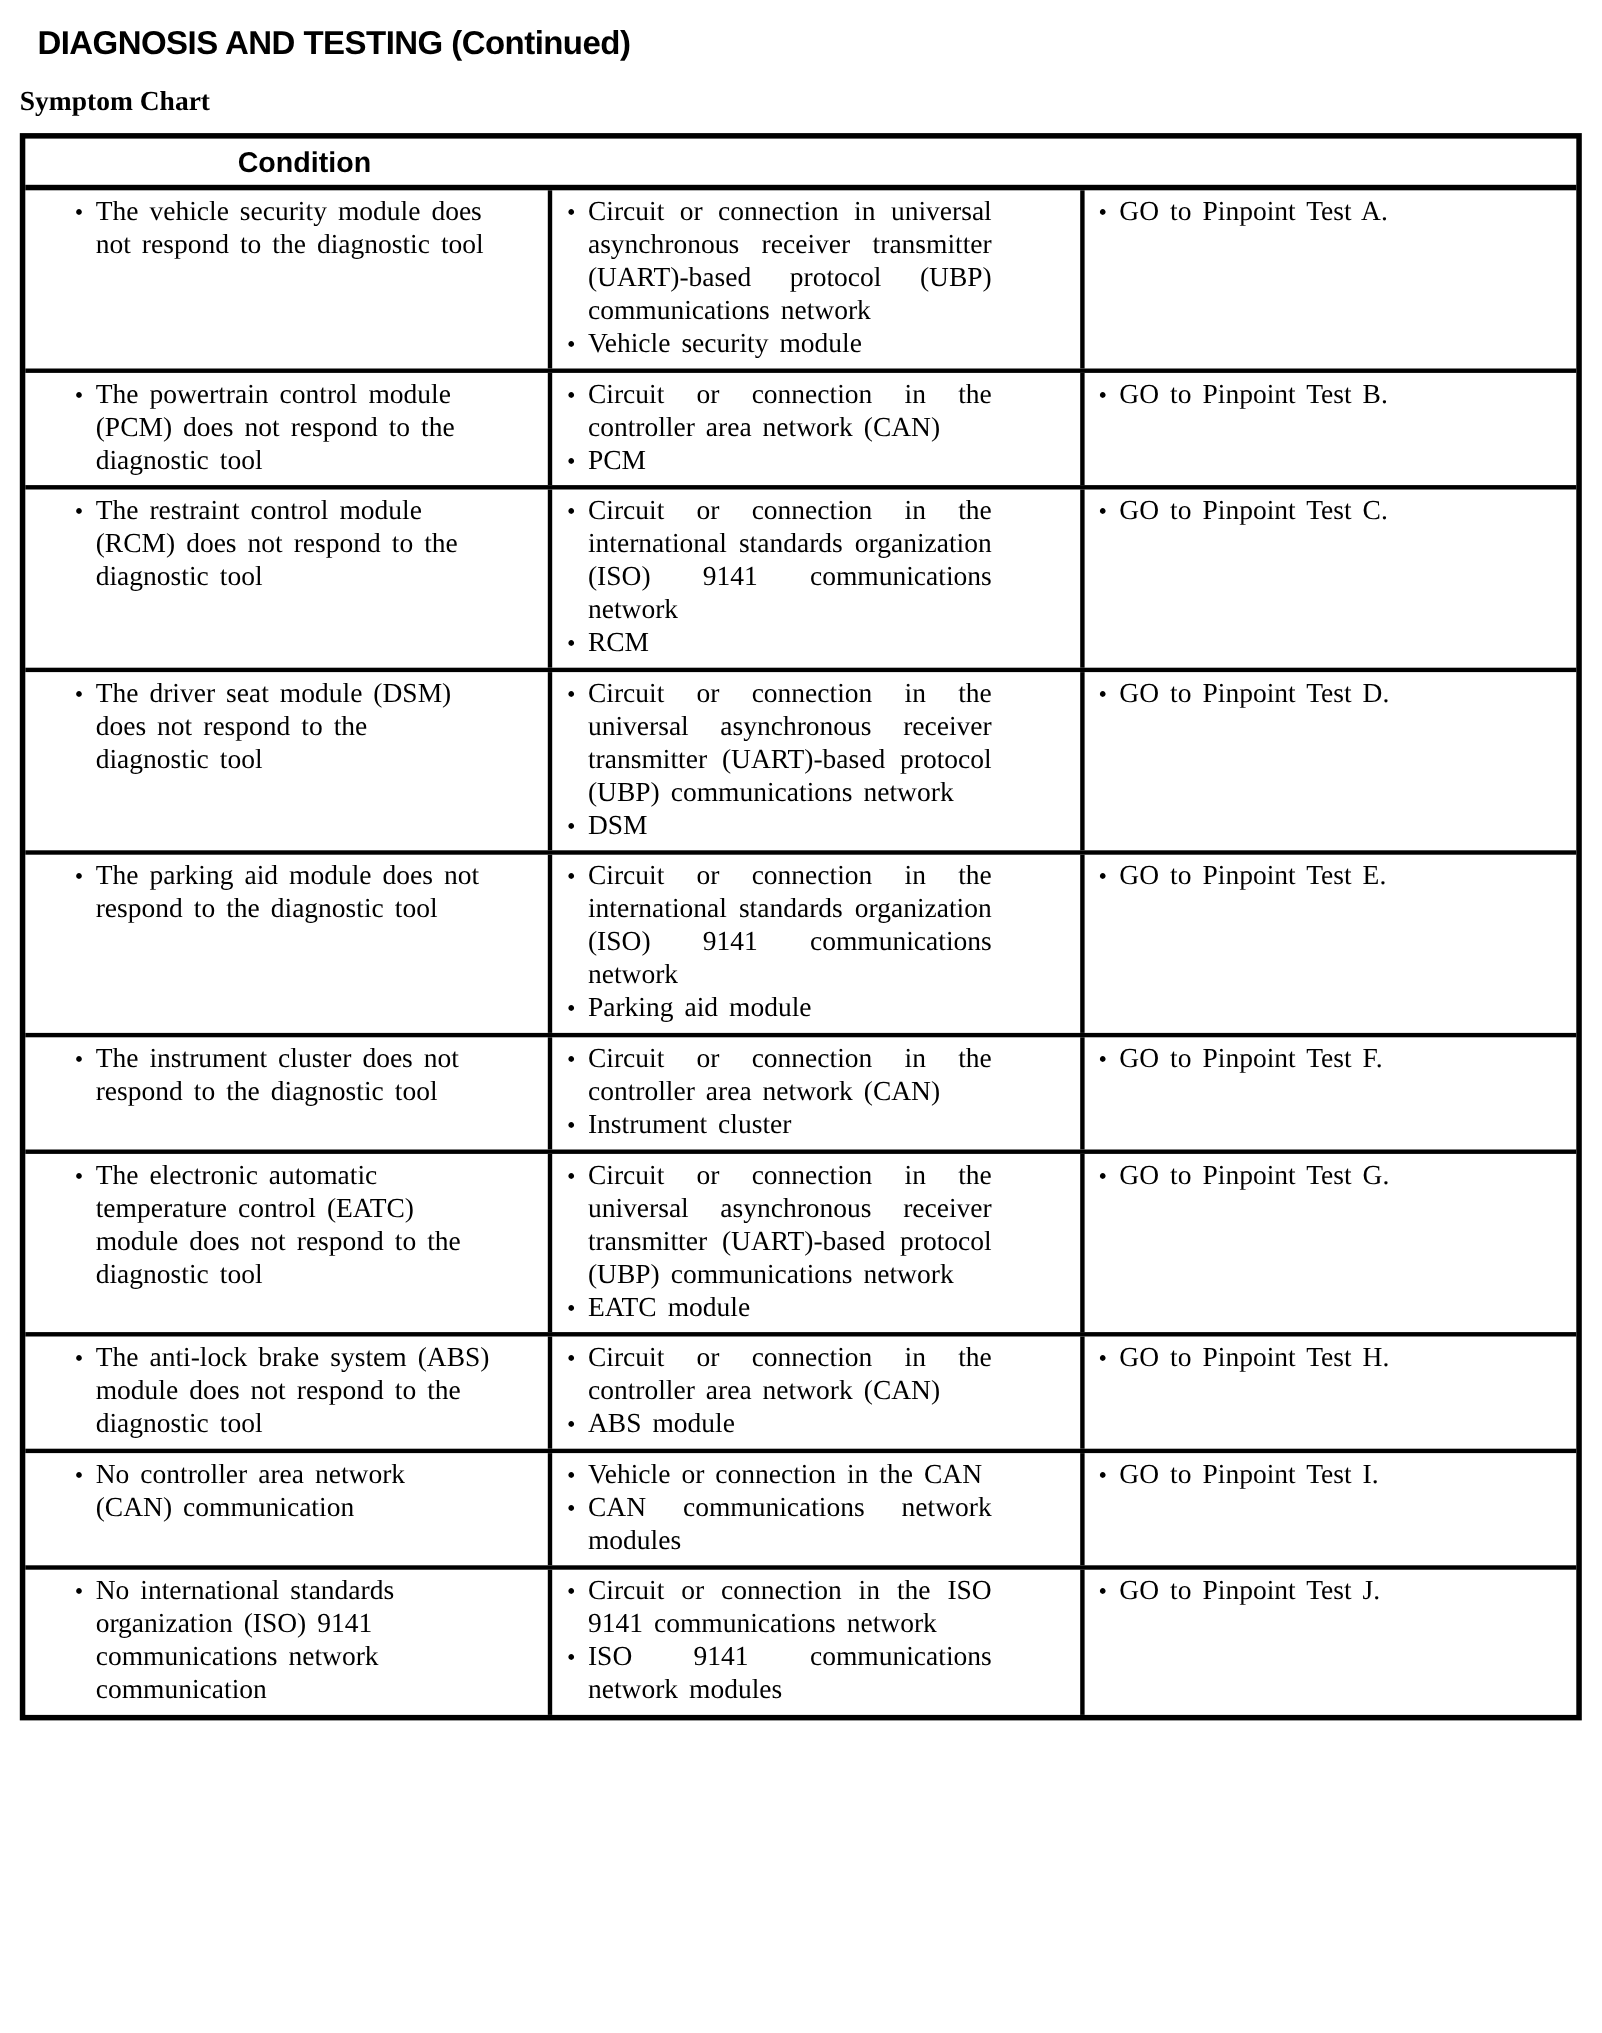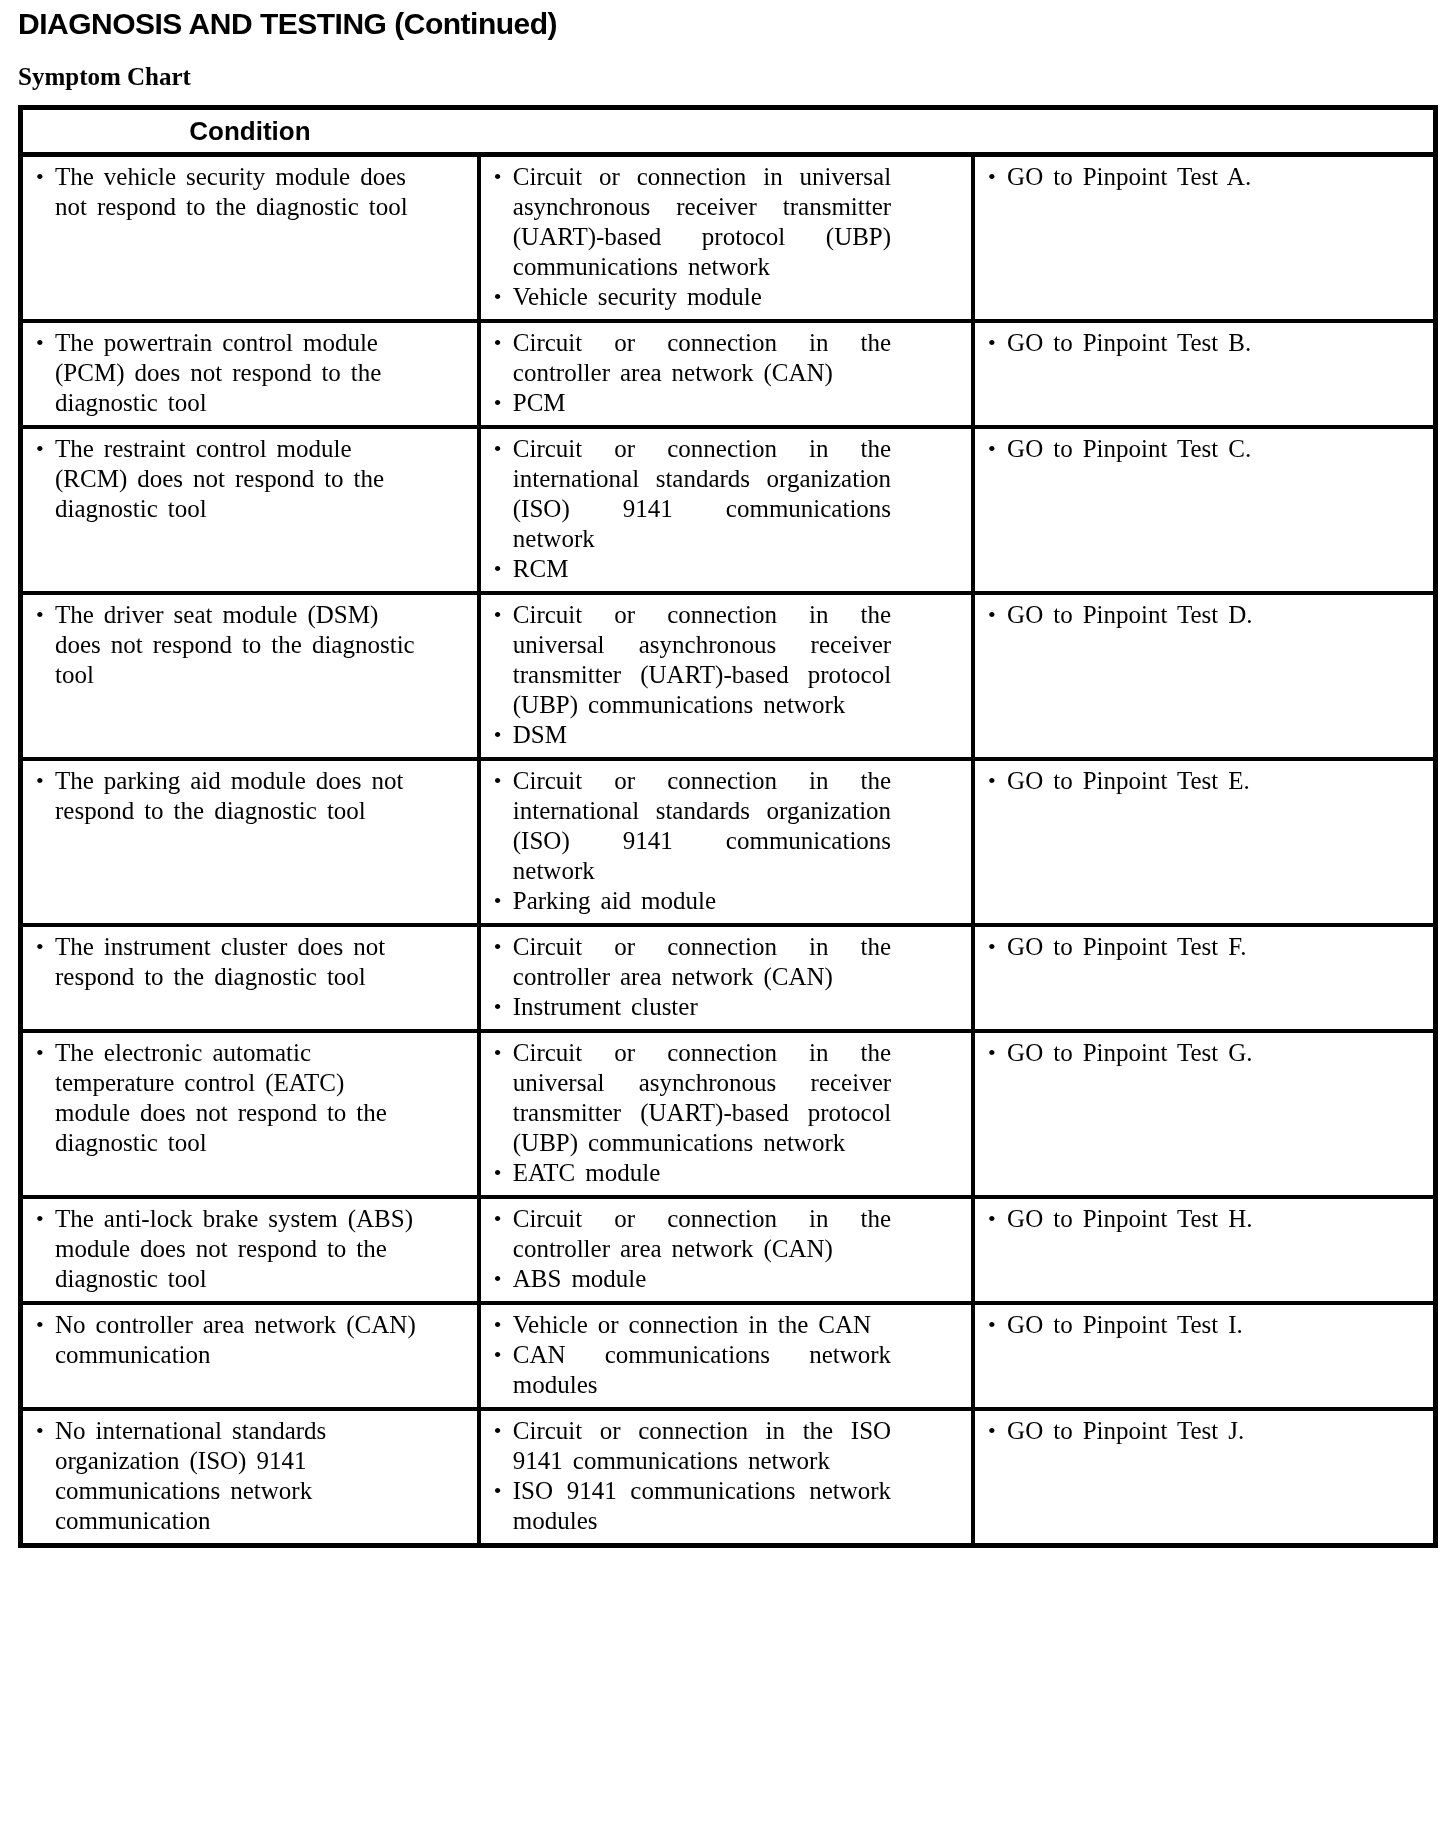--- a/index.html
+++ b/index.html
@@ -13,37 +13,38 @@
     padding: 6px 18px 10px 18px;
     box-sizing: border-box;
     font-family: "Liberation Serif", serif;
   }
   .page-title {
     font-family: "Liberation Sans", sans-serif;
     font-weight: bold;
     font-size: 30px;
     line-height: 36px;
     letter-spacing: -0.5px;
-    margin: 0;
+    margin: 16px;
   }
   .page-subtitle {
     font-family: "Liberation Serif", serif;
     font-weight: bold;
     font-size: 25px;
     line-height: 30px;
     margin: 20px 0 0 0;
   }
   .symptom-table {
     margin-top: 13px;
     border: 5px solid #000;
     background: #fff;
   }
   .t-row {
     display: grid;
     grid-template-columns: 448fr 488fr 456fr;
+    padding-left: 32px;
   }
   .t-row.header-row {
     border-bottom: 5px solid #000;
   }
   .t-row:not(.header-row):not(.first-data-row) {
     border-top: 4px solid #000;
   }
   .t-cell {
     padding: 5px 0 7px 0;
     overflow: hidden;

